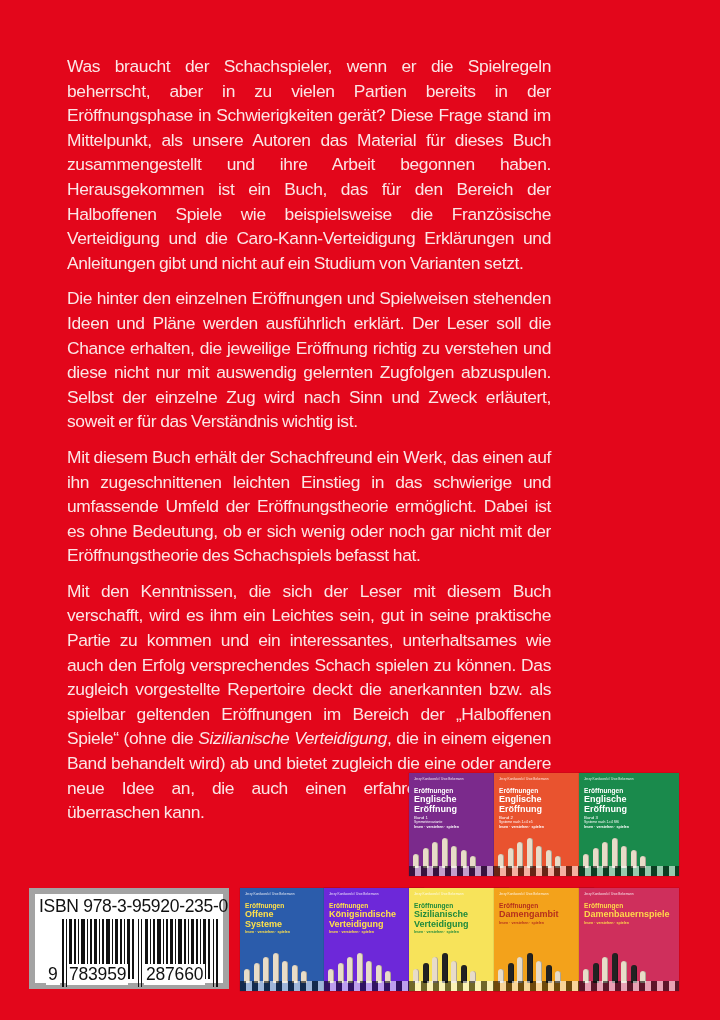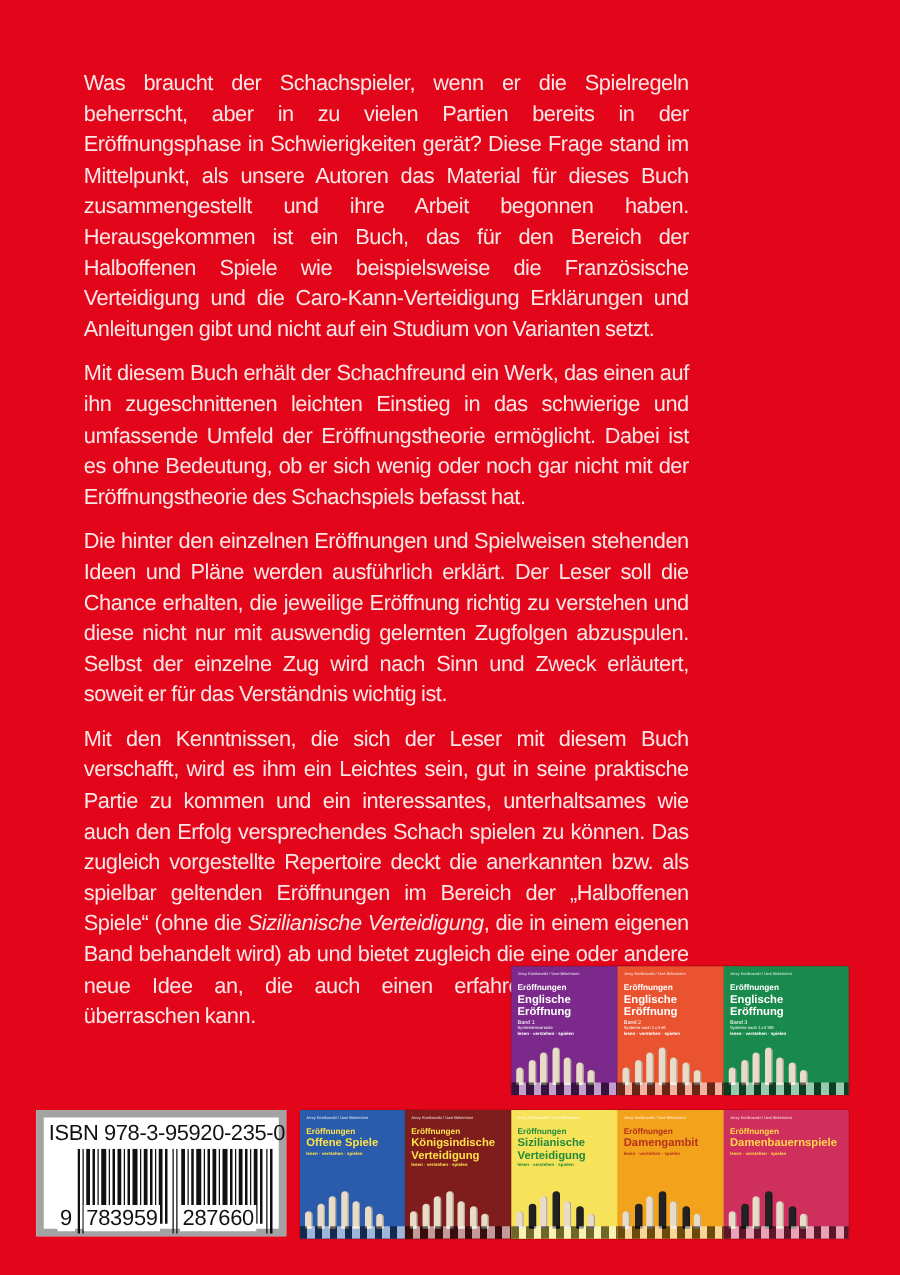--- a/index.html
+++ b/index.html
@@ -43,22 +43,22 @@
   .isbn-text { position: absolute; left: 4px; top: 2px; font-size: 17.5px; letter-spacing: -0.3px; color: #111; white-space: nowrap; }
   .barcode { position: absolute; left: 27px; top: 25px; width: 162px; height: 68px; }
   .barcode-nums { position: absolute; left: 13px; top: 70px; font-size: 17.5px; color: #111; letter-spacing: -0.2px; white-space: nowrap; }
   .barcode-nums span { position: absolute; top: 0; background: #fff; padding: 0 2px; }
 </style>
 </head>
 <body>
 
 <div class="text-block">
   <p>Was braucht der Schachspieler, wenn er die Spielregeln beherrscht, aber in zu vielen Partien bereits in der Eröffnungsphase in Schwierigkeiten gerät? Diese Frage stand im Mittelpunkt, als unsere Autoren das Material für dieses Buch zusammengestellt und ihre Arbeit begonnen haben. Herausgekommen ist ein Buch, das für den Bereich der Halboffenen Spiele wie beispielsweise die Französische Verteidigung und die Caro-Kann-Verteidigung Erklärungen und Anleitungen gibt und nicht auf ein Studium von Varianten setzt.</p>
+  <p>Die hinter den einzelnen Eröffnungen und Spielweisen stehenden Ideen und Pläne werden ausführlich erklärt. Der Leser soll die Chance erhalten, die jeweilige Eröffnung richtig zu verstehen und diese nicht nur mit auswendig gelernten Zugfolgen abzuspulen. Selbst der einzelne Zug wird nach Sinn und Zweck erläutert, soweit er für das Verständnis wichtig ist.</p>
   <p>Mit diesem Buch erhält der Schachfreund ein Werk, das einen auf ihn zugeschnittenen leichten Einstieg in das schwierige und umfassende Umfeld der Eröffnungstheorie ermöglicht. Dabei ist es ohne Bedeutung, ob er sich wenig oder noch gar nicht mit der Eröffnungstheorie des Schachspiels befasst hat.</p>
-  <p>Die hinter den einzelnen Eröffnungen und Spielweisen stehenden Ideen und Pläne werden ausführlich erklärt. Der Leser soll die Chance erhalten, die jeweilige Eröffnung richtig zu verstehen und diese nicht nur mit auswendig gelernten Zugfolgen abzuspulen. Selbst der einzelne Zug wird nach Sinn und Zweck erläutert, soweit er für das Verständnis wichtig ist.</p>
   <p><span>Mit den Kenntnissen, die sich der Leser mit diesem Buch verschafft, wird es ihm ein Leichtes sein, gut in seine praktische Partie zu kommen und ein interessantes, unterhaltsames wie auch den Erfolg versprechendes Schach spielen zu können. Das zugleich vorgestellte Repertoire deckt die anerkannten bzw. als spielbar geltenden Eröffnungen im Bereich der „Halboffenen Spiele“ (ohne die </span><em>Sizilianische Verteidigung</em><span>, die in einem eigenen Band behandelt wird) ab und bietet zugleich die eine oder andere neue Idee an, die auch einen erfahrenen Spielpartner überraschen kann.</span></p>
 </div>
 
 <div class="book" style="left: 409px; top: 773px; background: rgb(123, 42, 140);">
   <div class="authors">Jerzy Konikowski / Uwe Bekemann</div>
   <div class="series" style="color: rgb(255, 255, 255);">Eröffnungen</div>
   <div class="title" style="color: rgb(255, 255, 255);">
     <div>Englische Eröffnung</div>
     <div class="band">Band 1</div>
     <div class="sub">Symmetrievariante</div>
@@ -164,35 +164,35 @@
     <span style="left:-2px;">9</span>
     <span style="left:19px;">783959</span>
     <span style="left:96px;">287660</span>
   </div>
 </div>
 
 <div class="book" style="left: 240px; top: 888px; background: rgb(43, 92, 171);">
   <div class="authors">Jerzy Konikowski / Uwe Bekemann</div>
   <div class="series" style="color: rgb(255, 225, 74);">Eröffnungen</div>
   <div class="title" style="color: rgb(255, 225, 74);">
-    <div>Offene Spiele</div>
+    <div>Offene Systeme</div>
     <div class="tagline" style="color: rgb(255, 225, 74);">lesen · verstehen · spielen</div>
   </div>
   <div class="art">
       <div class="piece" style="left: 4px; width: 6px; height: 14px; background: rgb(232, 220, 200); box-shadow: rgba(0, 0, 0, 0.25) -1px 0px 0px inset;"></div>
       <div class="piece" style="left: 13.5px; width: 6px; height: 20px; background: rgb(232, 220, 200); box-shadow: rgba(0, 0, 0, 0.25) -1px 0px 0px inset;"></div>
       <div class="piece" style="left: 23px; width: 6px; height: 26px; background: rgb(232, 220, 200); box-shadow: rgba(0, 0, 0, 0.25) -1px 0px 0px inset;"></div>
       <div class="piece" style="left: 32.5px; width: 6px; height: 30px; background: rgb(232, 220, 200); box-shadow: rgba(0, 0, 0, 0.25) -1px 0px 0px inset;"></div>
       <div class="piece" style="left: 42px; width: 6px; height: 22px; background: rgb(232, 220, 200); box-shadow: rgba(0, 0, 0, 0.25) -1px 0px 0px inset;"></div>
       <div class="piece" style="left: 51.5px; width: 6px; height: 18px; background: rgb(232, 220, 200); box-shadow: rgba(0, 0, 0, 0.25) -1px 0px 0px inset;"></div>
       <div class="piece" style="left: 61px; width: 6px; height: 12px; background: rgb(232, 220, 200); box-shadow: rgba(0, 0, 0, 0.25) -1px 0px 0px inset;"></div>
     </div>
   <div class="board"></div>
 </div>
-<div class="book" style="left: 324px; top: 888px; background: #7f1d1d;">
+<div class="book" style="left: 324px; top: 888px; background: #6d28d9;">
   <div class="authors">Jerzy Konikowski / Uwe Bekemann</div>
   <div class="series" style="color: rgb(255, 225, 74);">Eröffnungen</div>
   <div class="title" style="color: rgb(255, 225, 74);">
     <div>Königsindische Verteidigung</div>
     <div class="tagline" style="color: rgb(255, 225, 74);">lesen · verstehen · spielen</div>
   </div>
   <div class="art">
       <div class="piece" style="left: 4px; width: 6px; height: 14px; background: rgb(232, 220, 200); box-shadow: rgba(0, 0, 0, 0.25) -1px 0px 0px inset;"></div>
       <div class="piece" style="left: 13.5px; width: 6px; height: 20px; background: rgb(232, 220, 200); box-shadow: rgba(0, 0, 0, 0.25) -1px 0px 0px inset;"></div>
       <div class="piece" style="left: 23px; width: 6px; height: 26px; background: rgb(232, 220, 200); box-shadow: rgba(0, 0, 0, 0.25) -1px 0px 0px inset;"></div>

